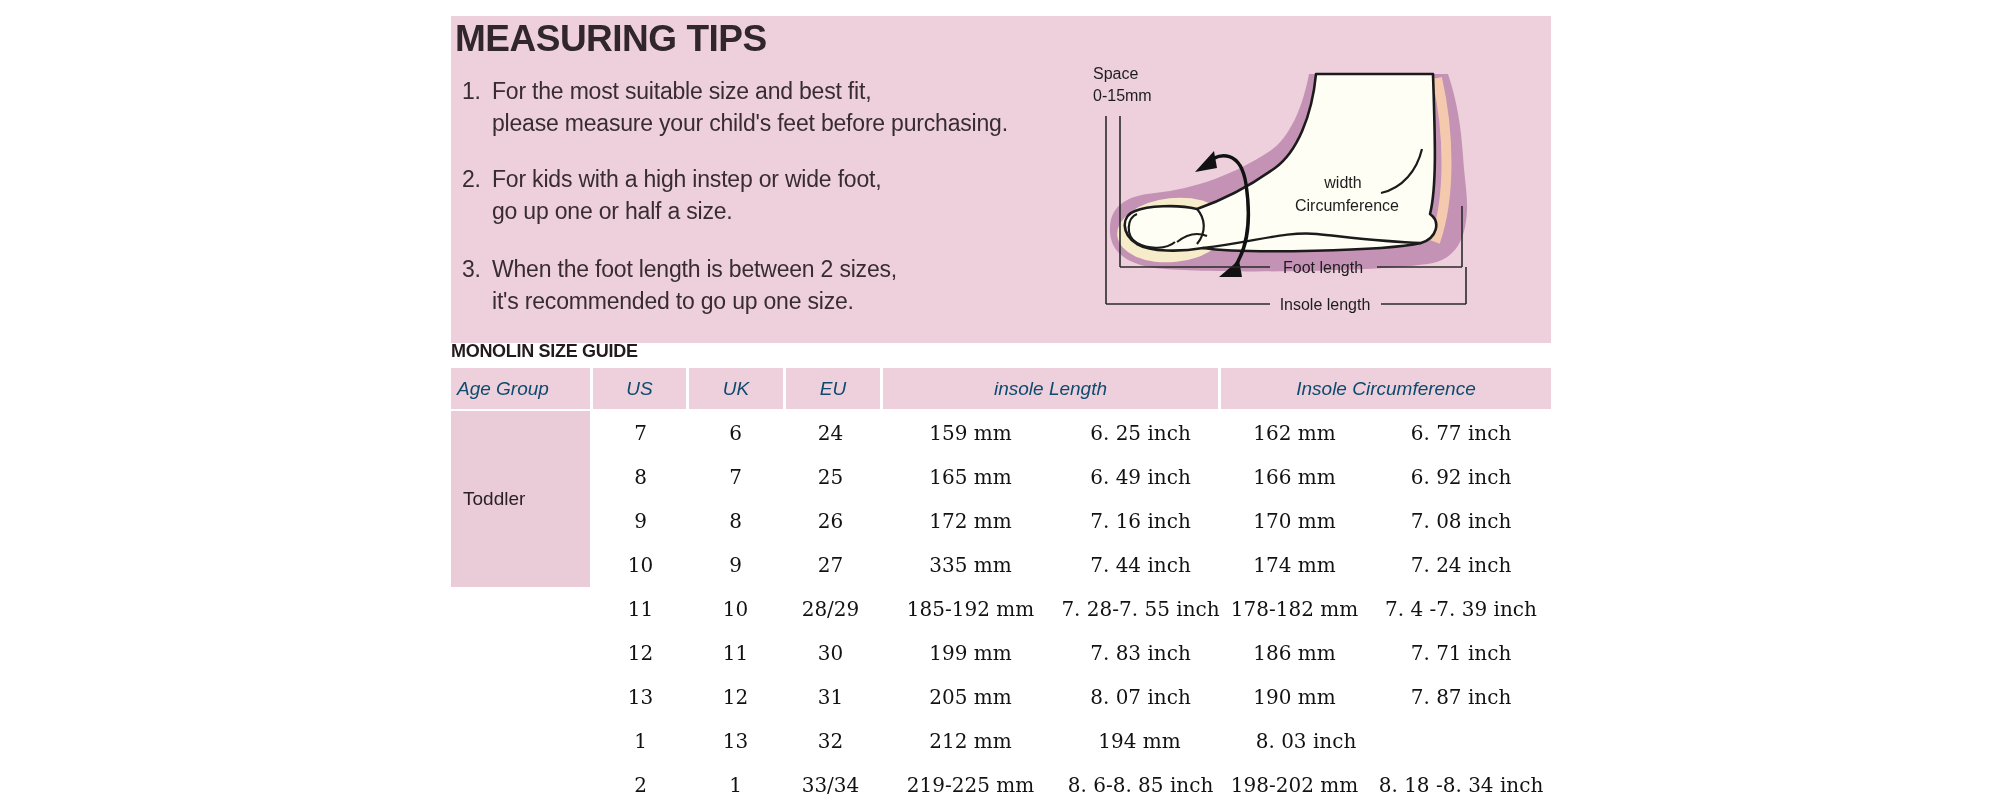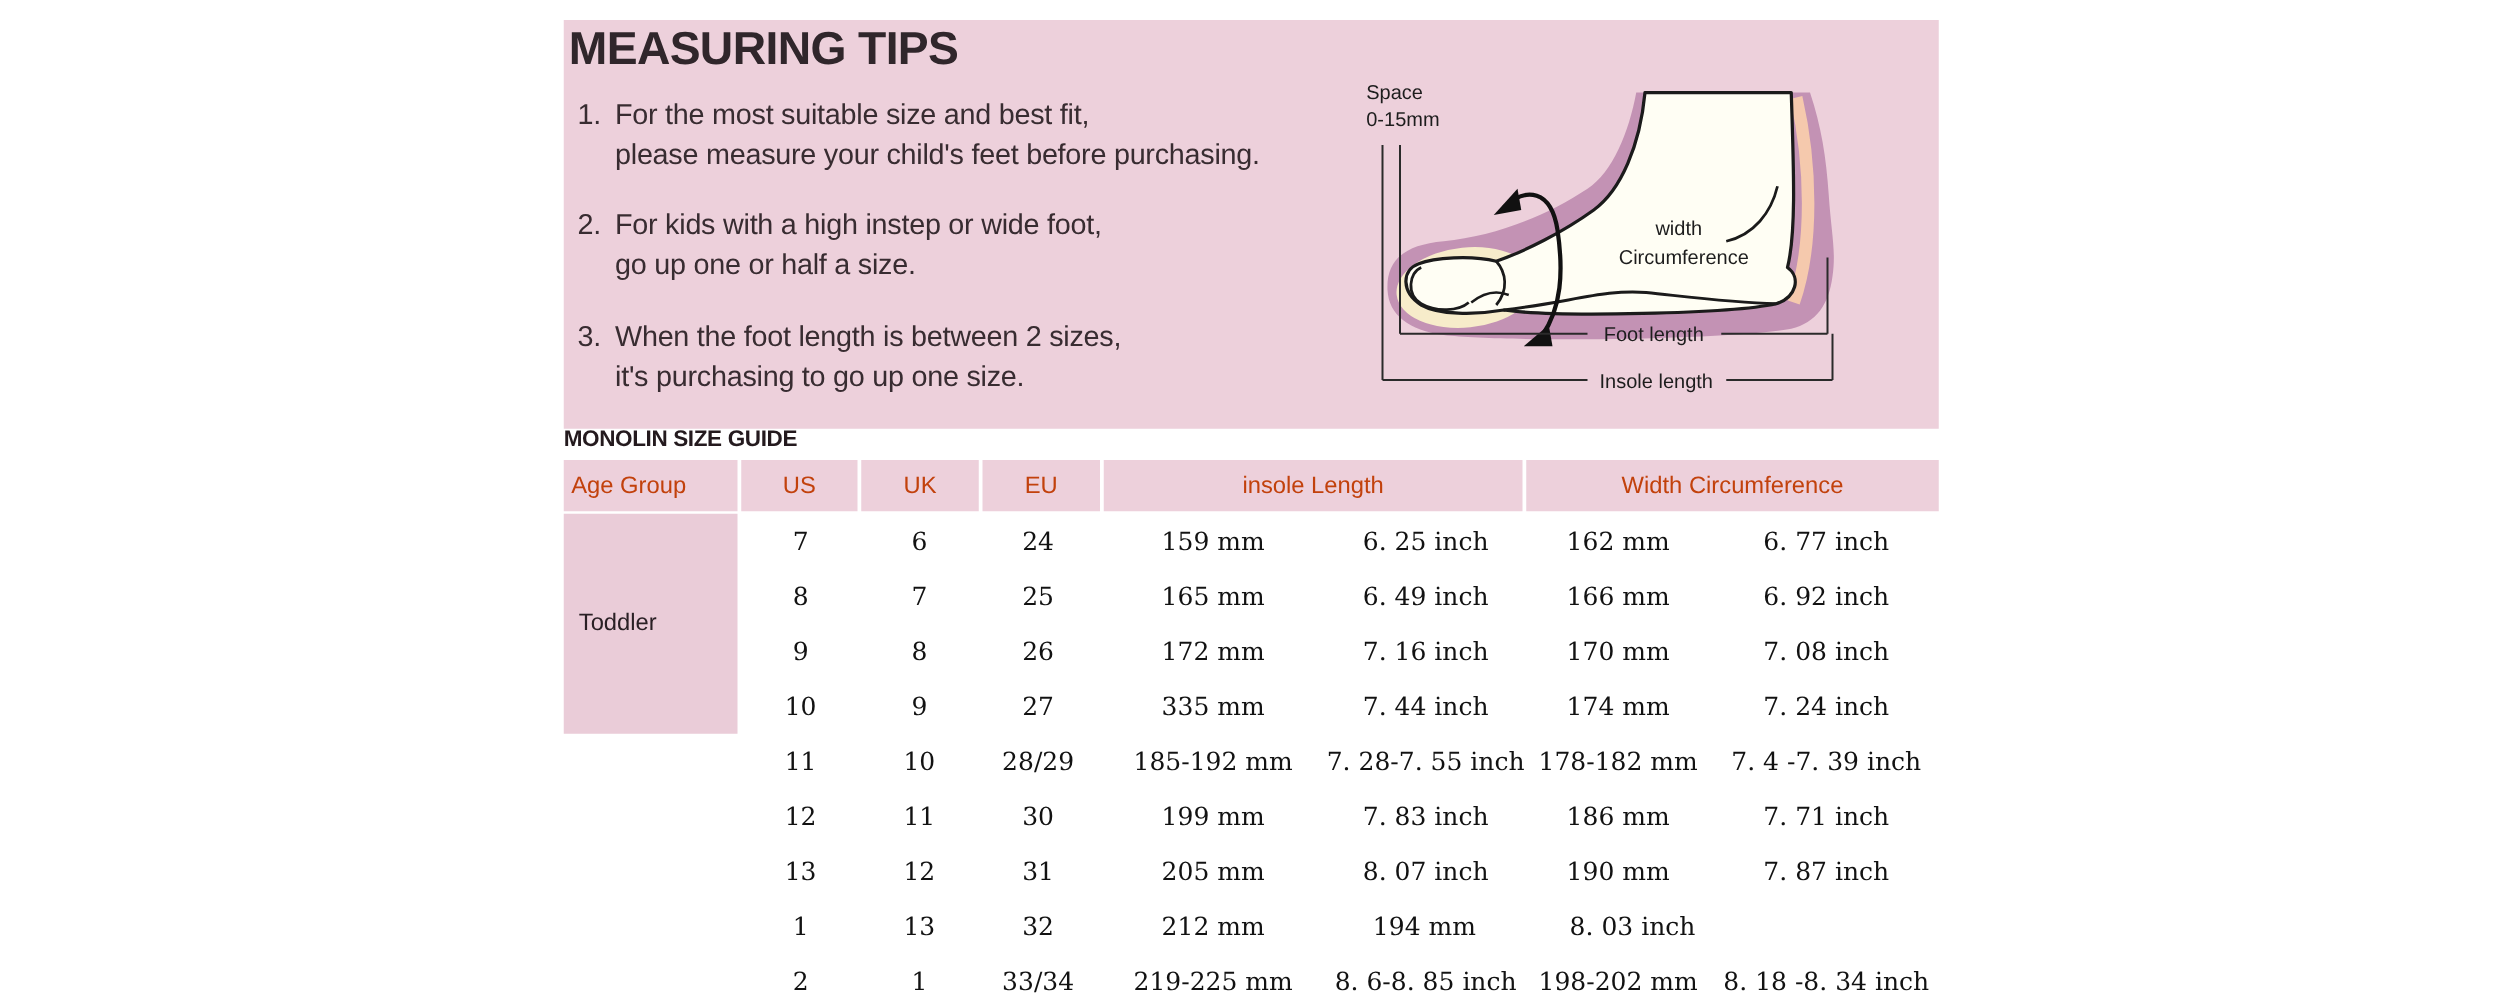--- a/index.html
+++ b/index.html
@@ -33,22 +33,22 @@
   .diagram text{font-family:"Liberation Sans",sans-serif;font-size:16px;fill:#1d1d1d;}
 
   
   .guide-title{
     position:absolute;left:451px;top:325px;
     font-size:18px;font-weight:700;letter-spacing:-0.3px;color:#241a1e;white-space:nowrap;
   }
   .table{position:absolute;left:451px;top:352px;width:1100px;height:448px;}
   .thead{display:flex;height:41px;column-gap:3px;}
   .th{
-    background:#edd0db;color:#c2410c;font-size:19px;
-    display:flex;align-items:center;justify-content:center;white-space:nowrap;
+    background:#edd0db;color:#0c4a6e;font-size:19px;
+    display:flex;align-items:center;justify-content:center;white-space:nowrap;font-style:italic;
   }
   .th-age{width:139px;justify-content:flex-start;padding-left:6px;box-sizing:border-box;}
   .th-us{width:93px;}
   .th-uk{width:94px;}
   .th-eu{width:94px;}
   .th-insole{width:335px;}
   .th-width{width:330px;}
 
   .tbody{position:absolute;left:0;top:43px;width:1100px;height:405px;}
   .age-cell{
@@ -95,21 +95,21 @@
         <span>For kids with a high instep or wide foot,</span>
       </div>
       <div class="tip-line2">go up one or half a size.</div>
     </div>
 
     <div class="tip" id="tip3">
       <div class="tip-line1">
         <span class="tip-num">3.</span>
         <span>When the foot length is between 2 sizes,</span>
       </div>
-      <div class="tip-line2">it's purchasing to go up one size.</div>
+      <div class="tip-line2">it's recommended to go up one size.</div>
     </div>
   </div>
 
   <svg class="diagram" viewBox="0 0 410 280" width="410" height="280">
 
     <path d="M 224,28 L 363,28 C 372,55 376,80 378,110 C 380,140 384,155 381,175
          C 378,198 368,212 348,217 C 300,226 120,228 70,222
          C 42,218 26,206 25,186 C 24,164 36,150 70,147
          C 110,143 150,128 185,105 C 205,92 218,60 224,28 Z" fill="#c392b4"></path>
 
@@ -158,21 +158,21 @@
 
   <div class="guide-title">MONOLIN SIZE GUIDE</div>
 
   <div class="table">
     <div class="thead">
       <div class="th th-age">Age Group</div>
       <div class="th th-us">US</div>
       <div class="th th-uk">UK</div>
       <div class="th th-eu">EU</div>
       <div class="th th-insole">insole Length</div>
-      <div class="th th-width">Width Circumference</div>
+      <div class="th th-width">Insole Circumference</div>
     </div>
 
     <div class="tbody">
       <div class="age-cell age-toddler">Toddler</div>
 
       <div class="rows">
         <div class="trow">
           <div class="cell c-us">7</div>
           <div class="cell c-uk">6</div>
           <div class="cell c-eu">24</div>

